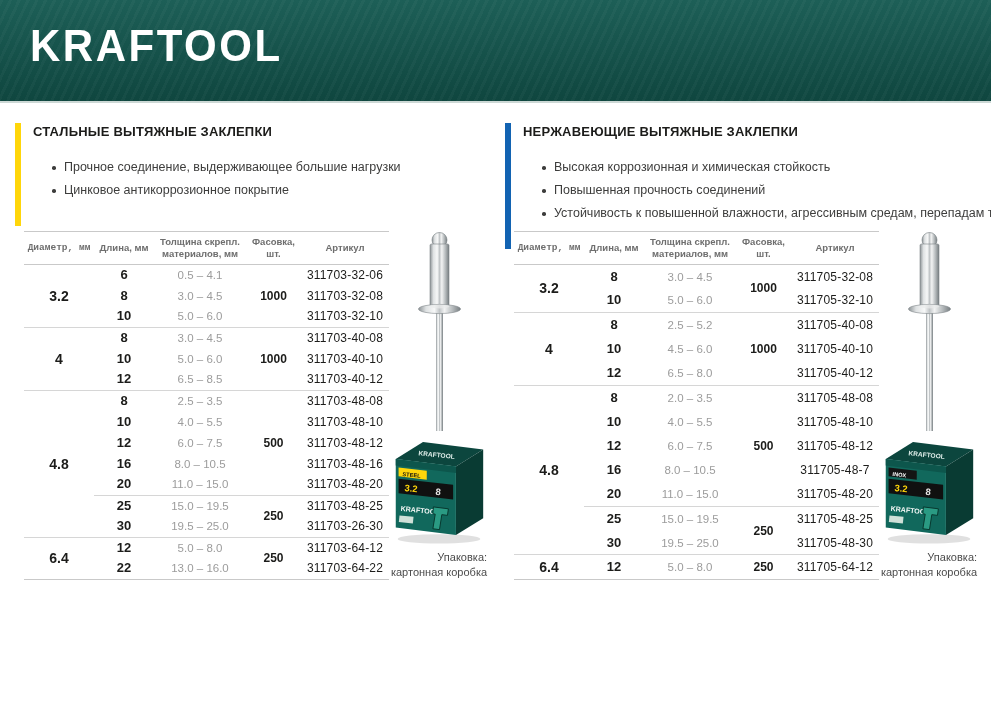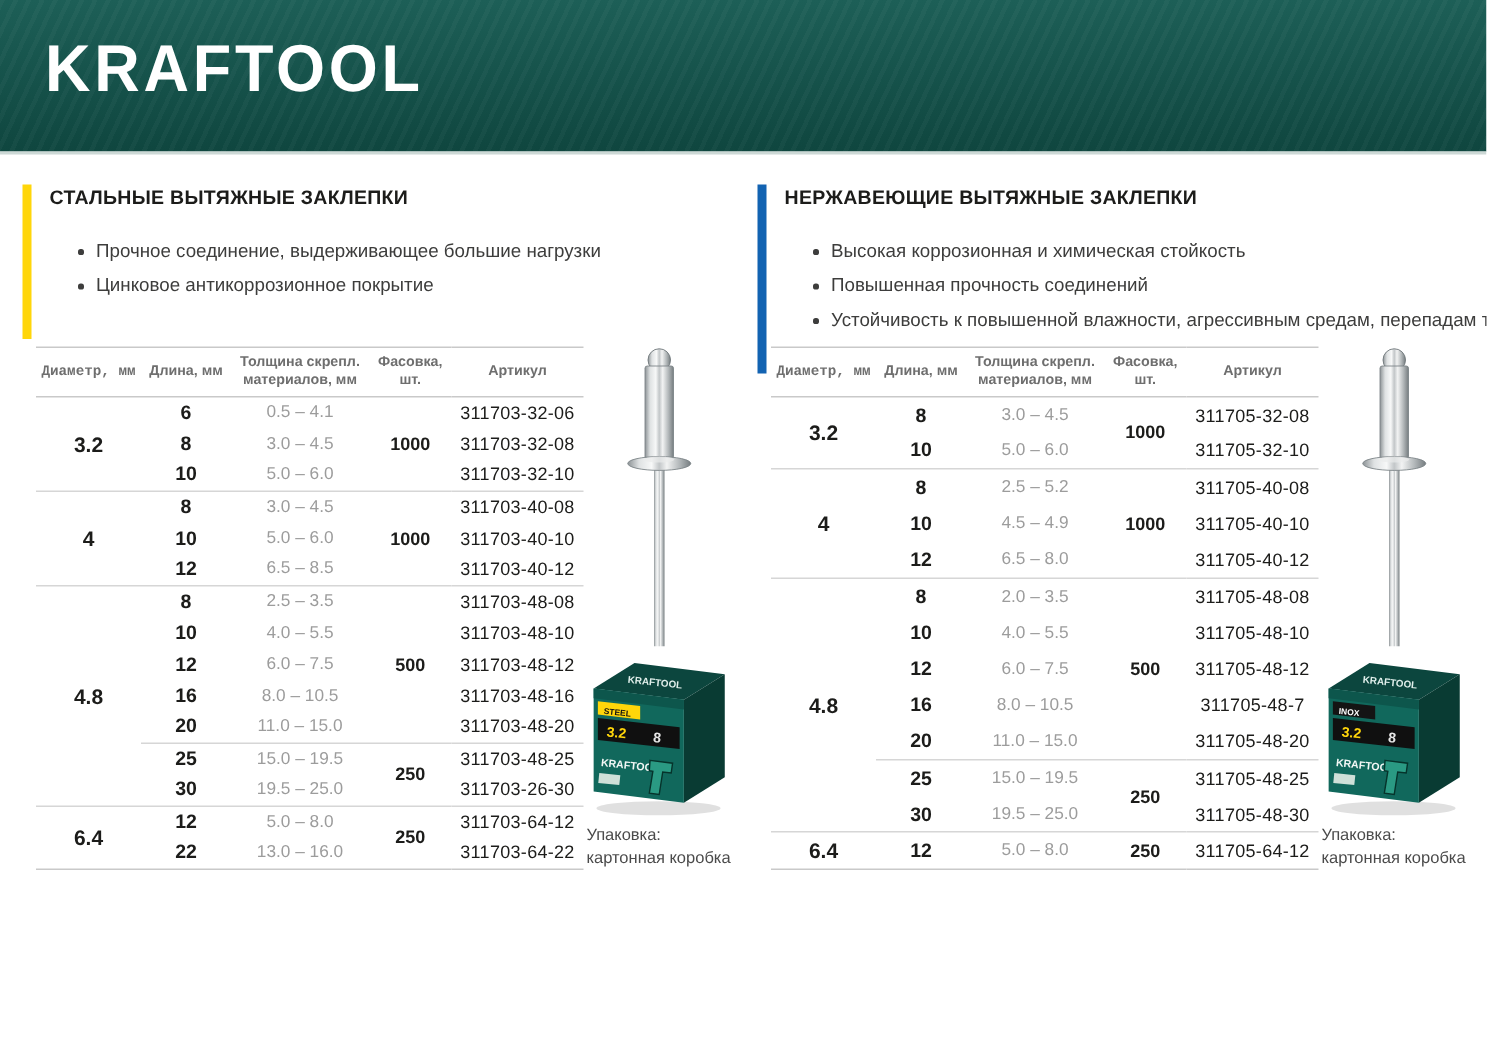--- a/index.html
+++ b/index.html
@@ -42,21 +42,21 @@
   td.c-thk{color:#9c9c9c;font-size:11.5px;}
   td.c-pak{font-weight:bold;font-size:12px;}
   td.c-art{font-size:12px;letter-spacing:.2px;}
   tr.group-start td{border-top:1px solid #d6d6d6;}
   tr.sub-sep td{border-top:1px solid #d6d6d6;}
 
   
   .aside{width:92px;margin-left:4px;display:flex;flex-direction:column;align-items:center;}
   .rivet{display:block;margin-top:0;}
   .boximg{display:block;margin-top:2px;}
-  .pack-caption{margin-top:3px;font-size:11px;color:#4b4b4b;text-align:left;line-height:1.35;white-space:nowrap;}
+  .pack-caption{margin-top:3px;font-size:11px;color:#4b4b4b;text-align:right;line-height:1.35;white-space:nowrap;}
 
   
   .footer{position:absolute;left:30px;bottom:13px;font-size:10px;color:#8f8f8f;white-space:nowrap;}
   .footer .sep{margin:0 9px;}
 </style>
 </head>
 <body>
 
 <div class="page">
 
@@ -256,21 +256,21 @@
               </tr>
               <tr class="group-start">
                 <td class="c-dia" rowspan="3">4</td>
                 <td class="c-len">8</td>
                 <td class="c-thk">2.5 – 5.2</td>
                 <td class="c-pak" rowspan="3">1000</td>
                 <td class="c-art">311705-40-08</td>
               </tr>
               <tr>
                 <td class="c-len">10</td>
-                <td class="c-thk">4.5 – 4.9</td>
+                <td class="c-thk">4.5 – 6.0</td>
                 <td class="c-art">311705-40-10</td>
               </tr>
               <tr>
                 <td class="c-len">12</td>
                 <td class="c-thk">6.5 – 8.0</td>
                 <td class="c-art">311705-40-12</td>
               </tr>
               <tr class="group-start">
                 <td class="c-dia" rowspan="7">4.8</td>
                 <td class="c-len">8</td>

